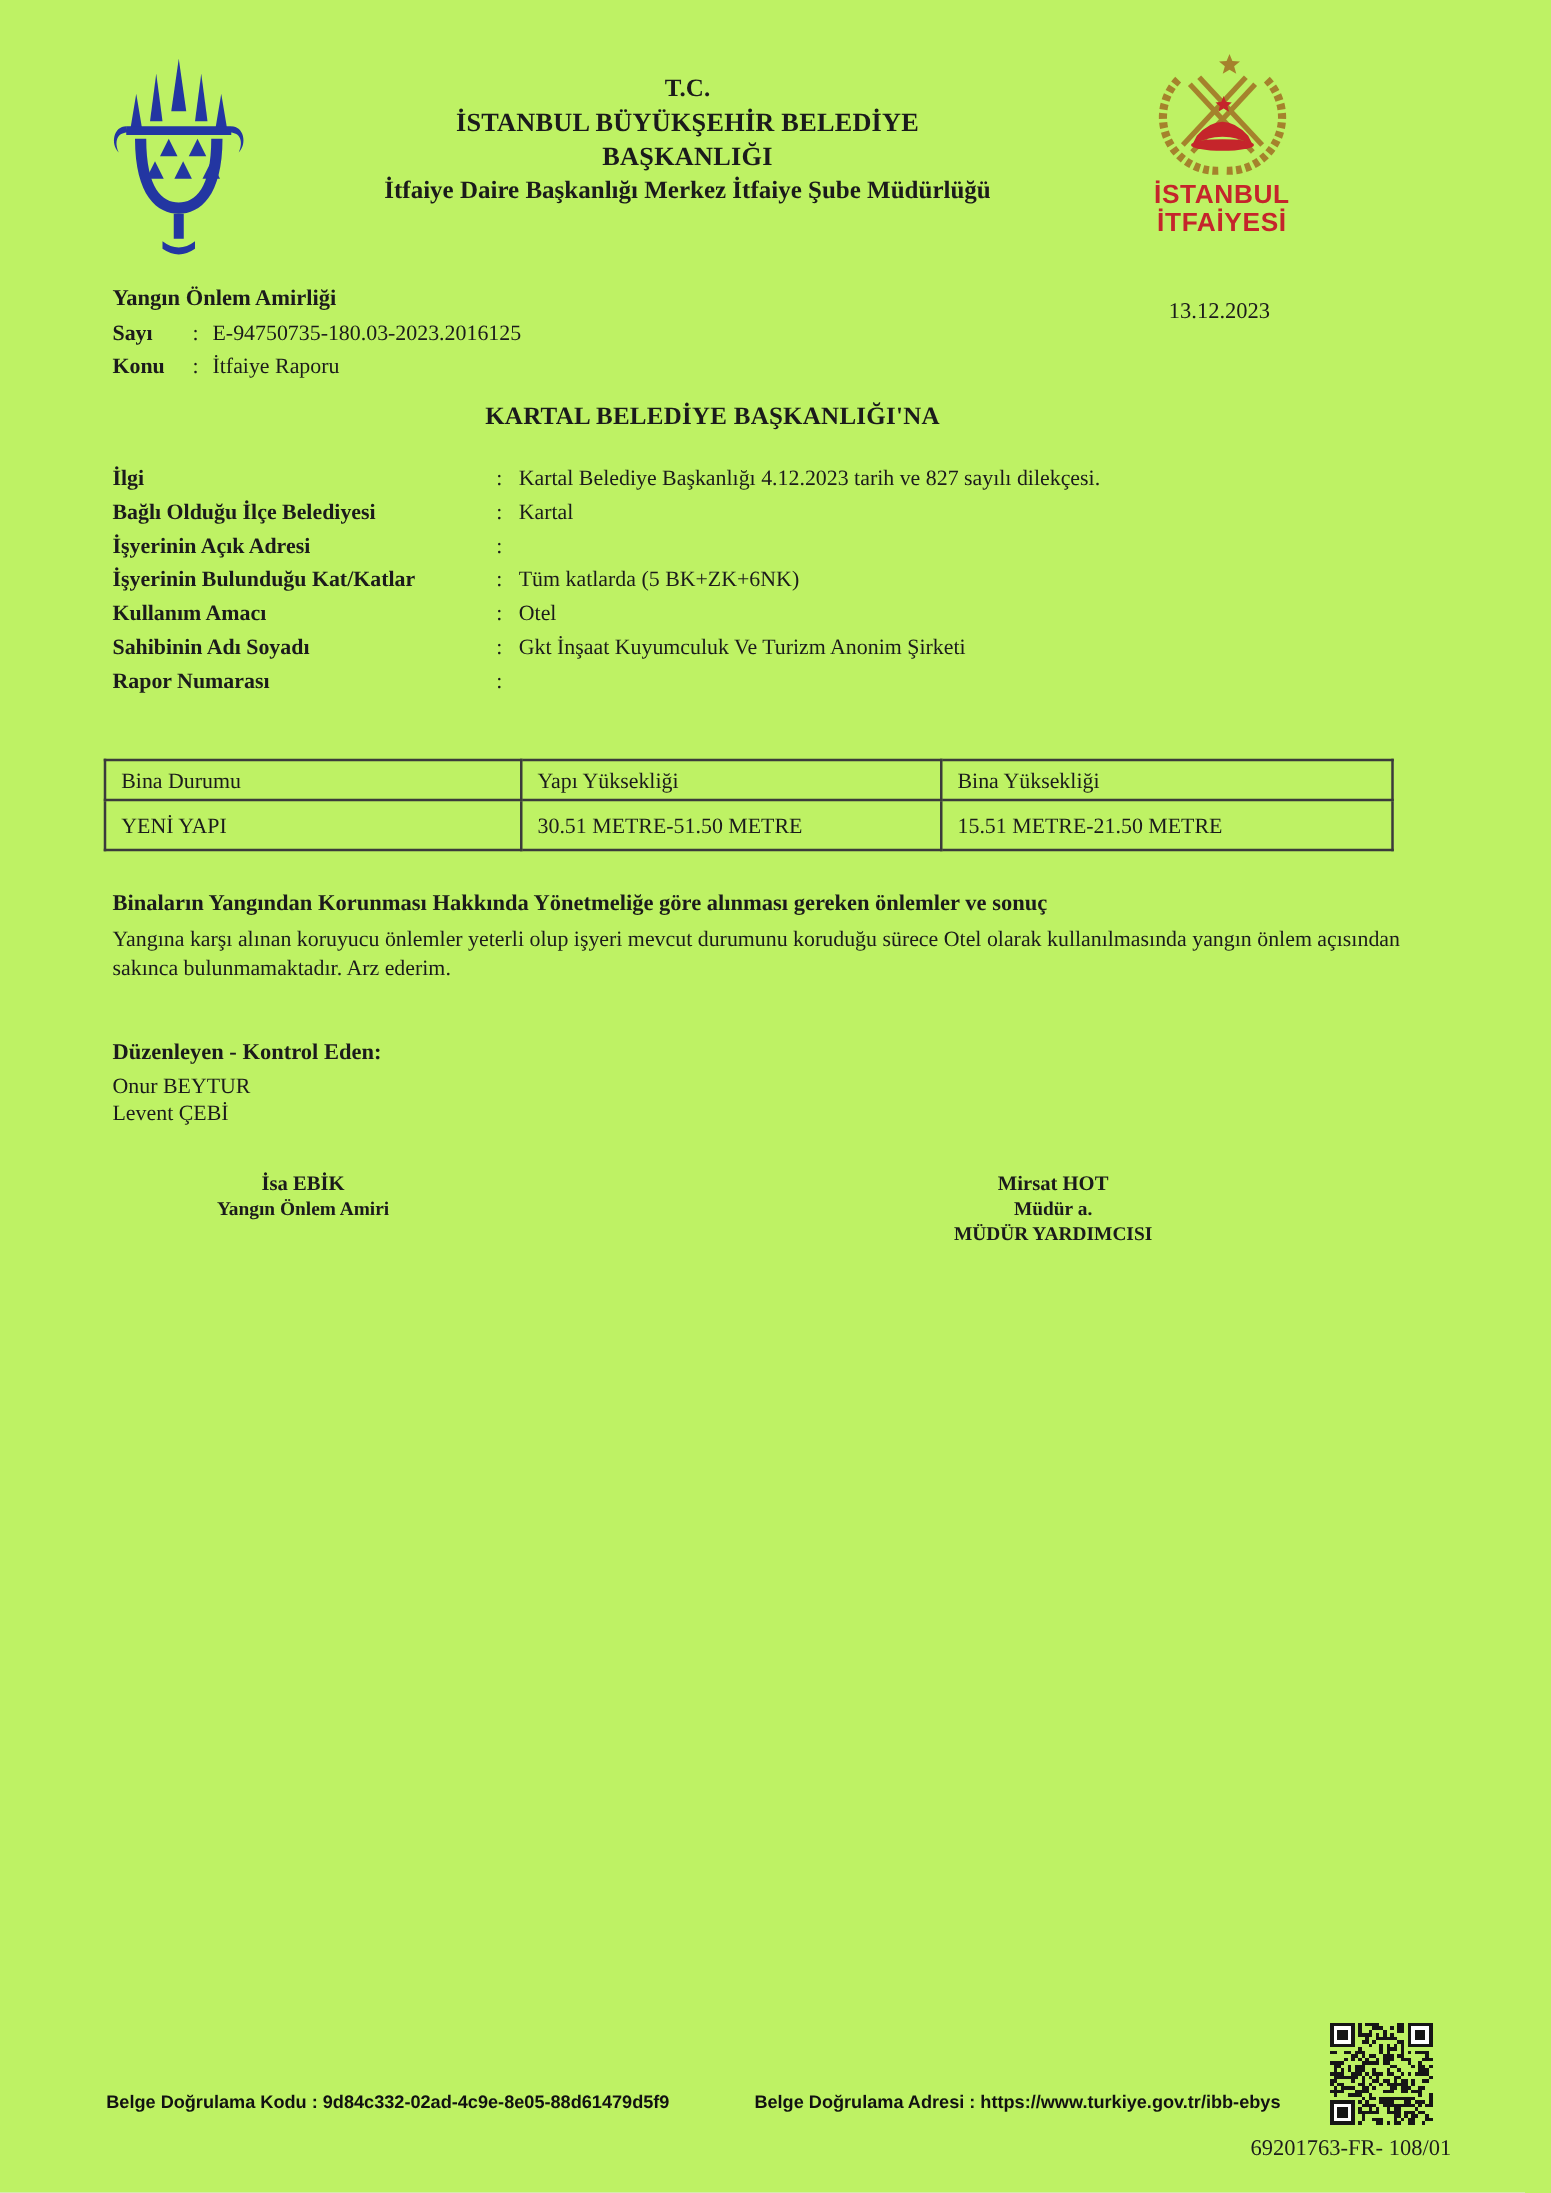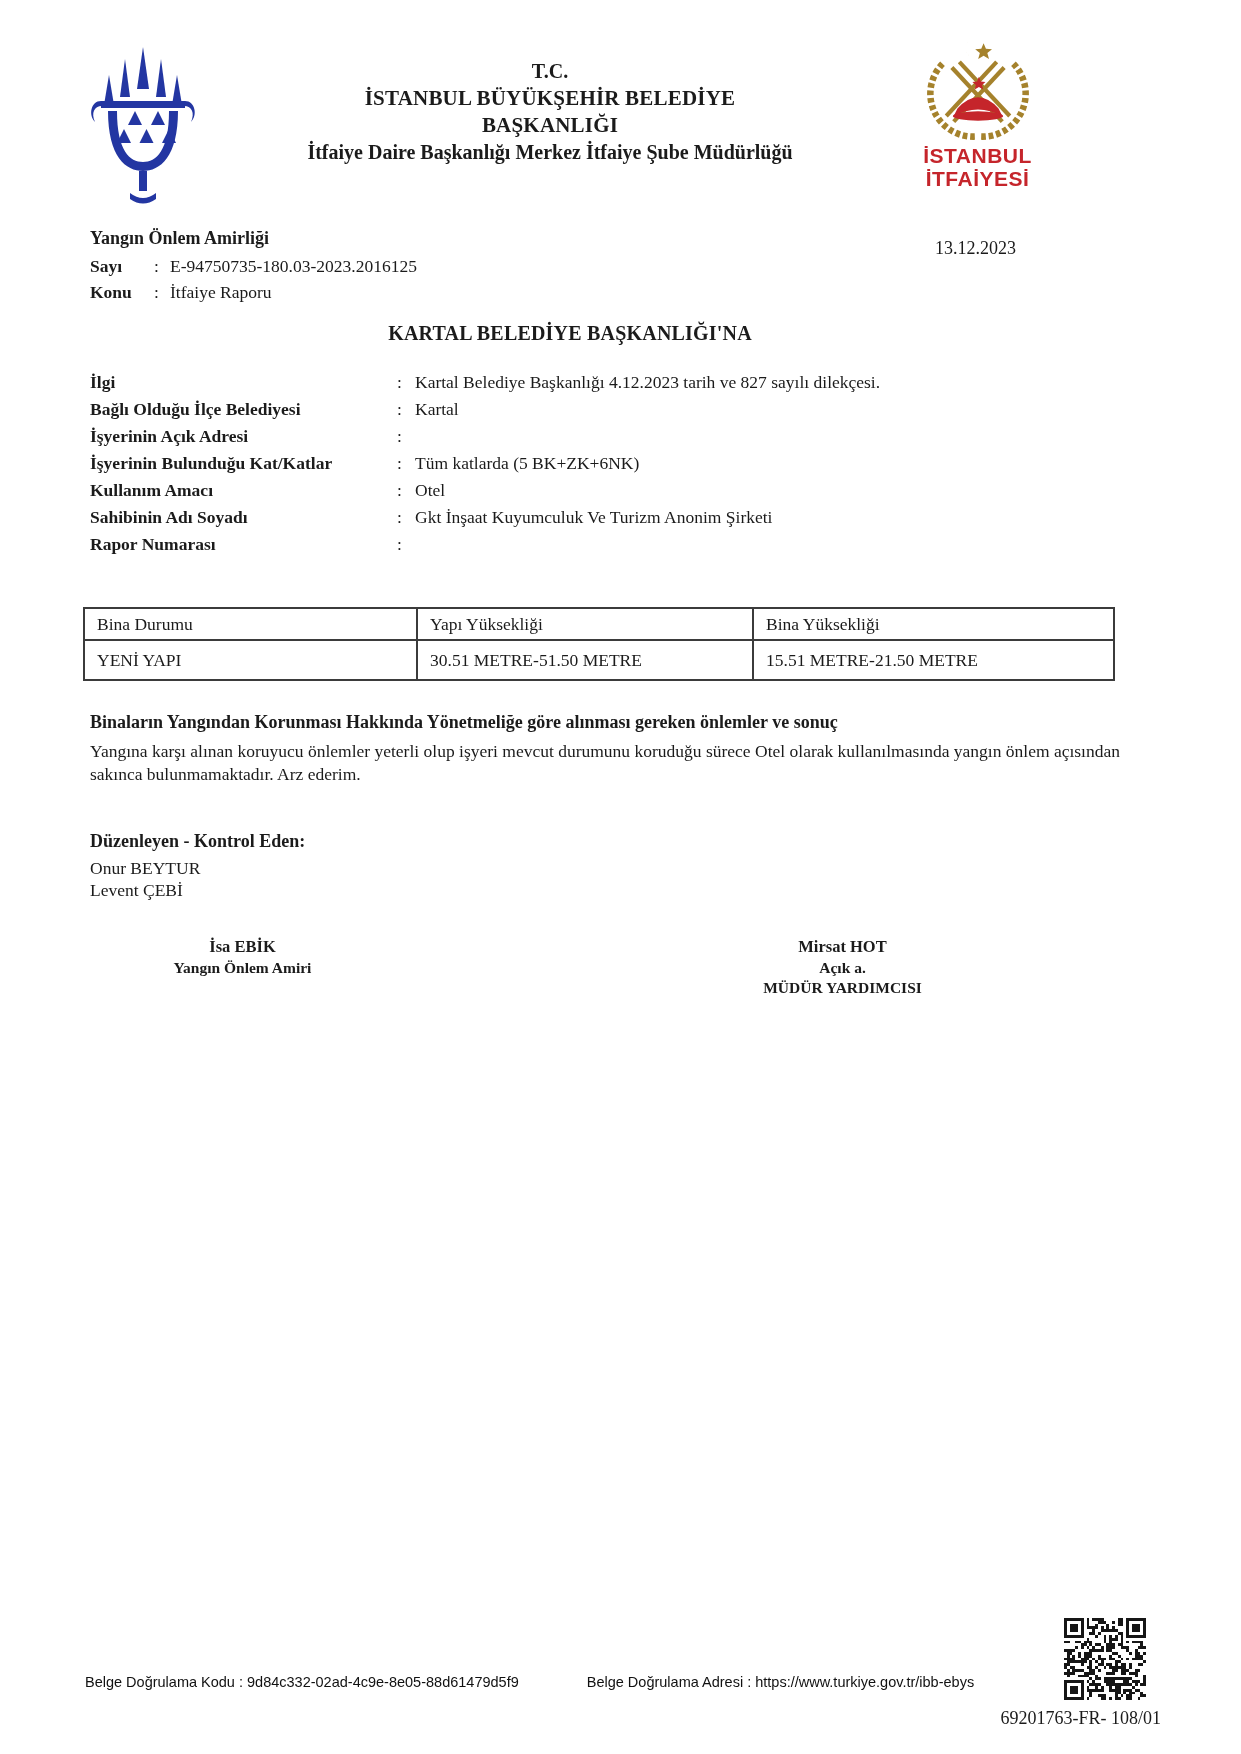--- a/index.html
+++ b/index.html
@@ -1,20 +1,20 @@
 <!DOCTYPE html>
 <html><head>
 <meta charset="utf-8">
 <style>
   html,body{margin:0;padding:0;background:#e8e8e8;}
   .page{
     position:relative;
     width:1241px;height:1754px;
     margin:0 auto;
-    background:#ffffff;
+    background:#bef264;
     font-family:"Liberation Serif", serif;
     color:#1b1b1b;
     overflow:hidden;
   }
   .abs{position:absolute;}
 
   
   .header-center{left:300px;top:58px;width:500px;text-align:center;line-height:27px;}
   .h-tc{font-weight:bold;font-size:20px;}
   .h-org{font-weight:bold;font-size:21px;letter-spacing:.2px;}
@@ -58,21 +58,21 @@
   .sig{text-align:center;font-weight:bold;}
   .sig-left{left:125px;top:936px;width:235px;}
   .sig-right{left:715px;top:936px;width:255px;}
   .sig .nm{font-size:16.5px;line-height:22px;}
   .sig .tt{font-size:15.5px;line-height:20px;}
 
   
   .esign{left:0;top:1652px;width:1110px;text-align:center;
          font-family:"Liberation Sans",sans-serif;font-weight:bold;font-size:14.5px;color:#cf1f1f;}
   .verify{left:85px;top:1674px;width:1000px;display:flex;
-          font-family:"Liberation Sans",sans-serif;font-weight:normal;font-size:14.5px;color:#111;}
+          font-family:"Liberation Sans",sans-serif;font-weight:bold;font-size:14.5px;color:#111;}
   .verify .gap{width:68px;flex:none;}
   .qr{left:1063px;top:1618px;width:84px;height:82px;}
   .qr svg{width:84px;height:82px;shape-rendering:crispEdges;fill:#161616;}
   .doc-ref{left:895px;top:1708px;width:266px;text-align:right;font-size:18px;}
 </style>
 </head>
 <body>
 
 <div class="page">
 
@@ -203,21 +203,21 @@
   <div class="abs prep-head">Düzenleyen - Kontrol Eden:</div>
   <div class="abs prep-name1">Onur BEYTUR</div>
   <div class="abs prep-name2">Levent ÇEBİ</div>
 
   <div class="abs sig sig-left">
     <div class="nm">İsa EBİK</div>
     <div class="tt">Yangın Önlem Amiri</div>
   </div>
   <div class="abs sig sig-right">
     <div class="nm">Mirsat HOT</div>
-    <div class="tt">Açık a.</div>
+    <div class="tt">Müdür a.</div>
     <div class="tt">MÜDÜR YARDIMCISI</div>
   </div>
 
   <div class="abs verify">
     <span>Belge Doğrulama Kodu :</span>&nbsp;
     <span>9d84c332-02ad-4c9e-8e05-88d61479d5f9</span>
     <span class="gap"></span>
     <span>Belge Doğrulama Adresi :</span>&nbsp;
     <span>https://www.turkiye.gov.tr/ibb-ebys</span>
   </div>

